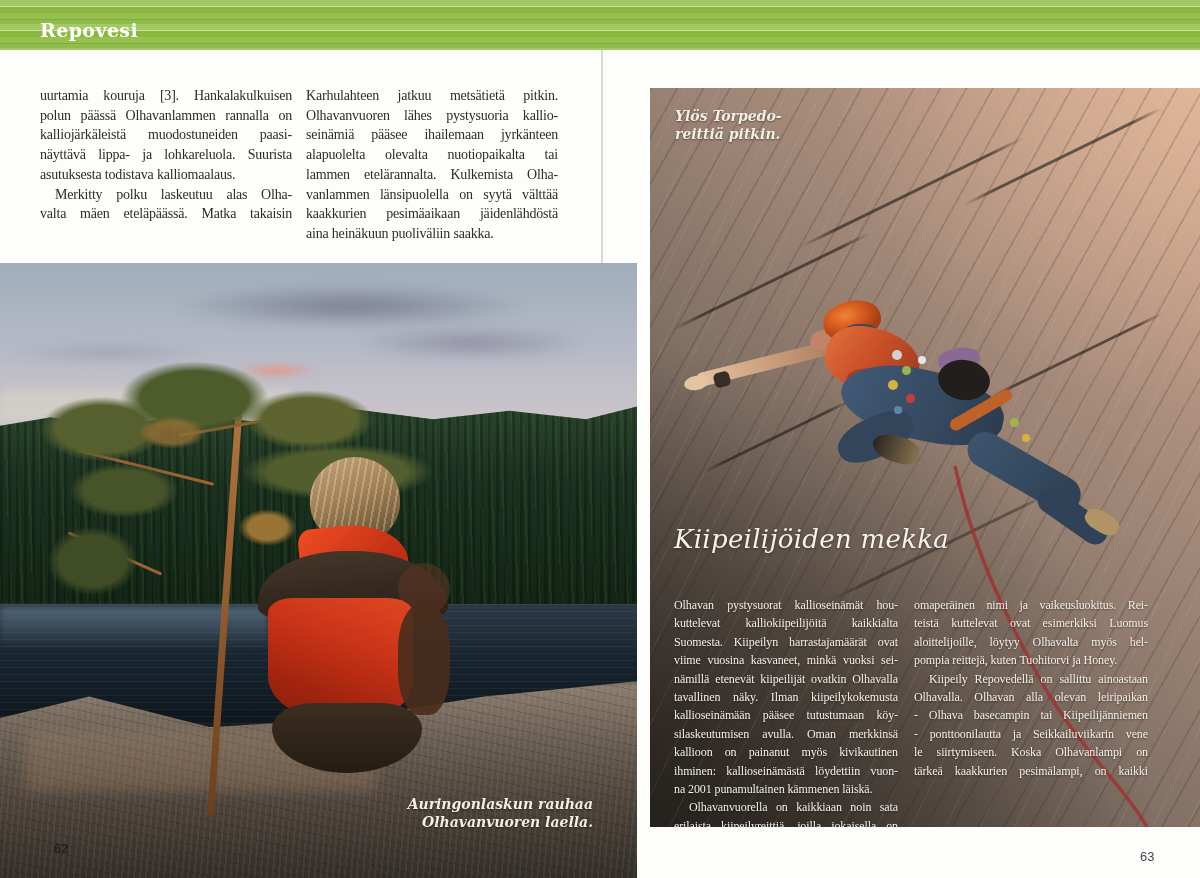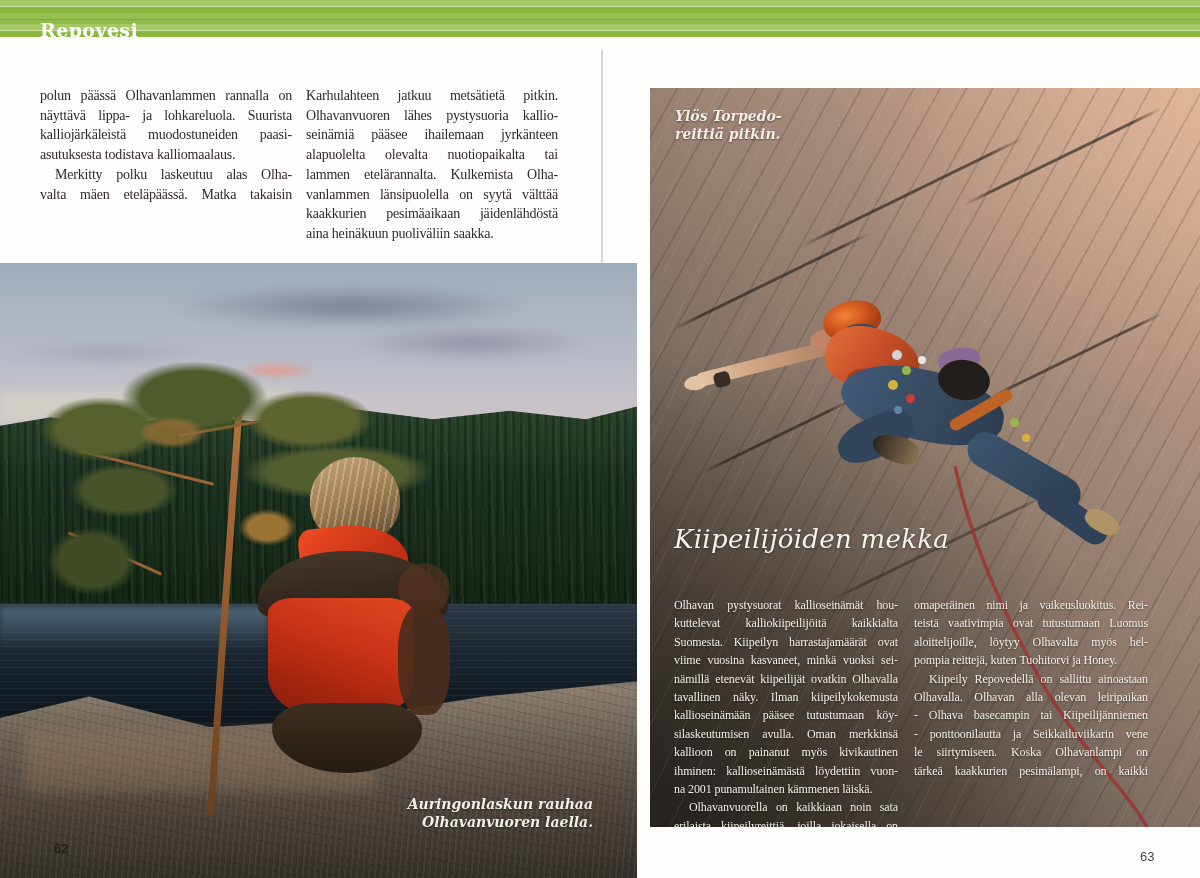--- a/index.html
+++ b/index.html
@@ -1,19 +1,19 @@
 <!DOCTYPE html>
 <html><head>
 <meta charset="utf-8">
 <style>
   html,body{margin:0;padding:0;background:#777;}
   .canvas{position:relative;width:1200px;height:878px;background:#fdfdfc;overflow:hidden;
           font-family:"Liberation Serif",serif;}
   
-  .band{position:absolute;left:0;top:0;width:1200px;height:37px;
+  .band{position:absolute;left:0;top:0;width:1200px;height:50px;
     background:repeating-linear-gradient(180deg,
       #a2c963 0 6px,#c9e2a0 6px 7px,#89b740 7px 13px,
       #96c151 13px 19px,#7ead3a 19px 20px,#8fbc4a 20px 24px);}
   .band-title{position:absolute;left:40px;top:19px;color:#ffffff;
     font-family:"DejaVu Serif",serif;font-weight:bold;font-size:19px;letter-spacing:.4px;}
   
   .seam{position:absolute;left:601px;top:50px;width:2px;height:828px;background:#d9d8d3;}
   
   .left-text{position:absolute;left:40px;top:86px;width:520px;display:flex;gap:14px;color:#2e2a27;}
   .serif-col{width:252px;font-size:14px;line-height:19.7px;letter-spacing:-0.2px;}
@@ -173,23 +173,24 @@
   <header class="band">
     <span class="band-title">Repovesi</span>
   </header>
 
   <div class="seam"></div>
 
   <section>
     <div class="left-text">
       <div class="serif-col">
           <div class="para">
+            <div class="jline">uurtamia kouruja [3]. Hankalakulkuisen</div>
             <div class="jline">polun päässä Olhavanlammen rannalla on</div>
+            <div class="jline">kalliojärkäleistä muodostuneiden paasi-</div>
             <div class="jline">näyttävä lippa- ja lohkareluola. Suurista</div>
-            <div class="jline">kalliojärkäleistä muodostuneiden paasi-</div>
             <div class="jline line-end">asutuksesta todistava kalliomaalaus.</div>
           </div>
           <div class="para">
             <div class="jline indent-line">Merkitty polku laskeutuu alas Olha-</div>
             <div class="jline">valta mäen eteläpäässä. Matka takaisin</div>
           </div>
         </div>
       <div class="serif-col">
           <div class="para">
             <div class="jline">Karhulahteen jatkuu metsätietä pitkin.</div>
@@ -308,21 +309,21 @@
               <div class="jline line-end">na 2001 punamultainen kämmenen läiskä.</div>
             </div>
             <div class="para">
               <div class="jline indent-line">Olhavanvuorella on kaikkiaan noin sata</div>
               <div class="jline">erilaista kiipeilyreittiä, joilla jokaisella on</div>
             </div>
           </div>
         <div class="white-col wc2">
             <div class="para">
               <div class="jline">omaperäinen nimi ja vaikeusluokitus. Rei-</div>
-              <div class="jline">teistä vaativimpia ovat tutustumaan Luomus</div>
+              <div class="jline">teistä kuttelevat ovat esimerkiksi Luomus</div>
               <div class="jline">aloittelijoille, löytyy Olhavalta myös hel-</div>
               <div class="jline line-end">pompia reittejä, kuten Tuohitorvi ja Honey.</div>
             </div>
             <div class="para">
               <div class="jline indent-line">Kiipeily Repovedellä on sallittu ainoastaan</div>
               <div class="jline">Olhavalla. Olhavan alla olevan leiripaikan</div>
               <div class="jline">- Olhava basecampin tai Kiipeilijänniemen</div>
               <div class="jline">- ponttoonilautta ja Seikkailuviikarin vene</div>
               <div class="jline">le siirtymiseen. Koska Olhavanlampi on</div>
               <div class="jline">tärkeä kaakkurien pesimälampi, on kaikki</div>

